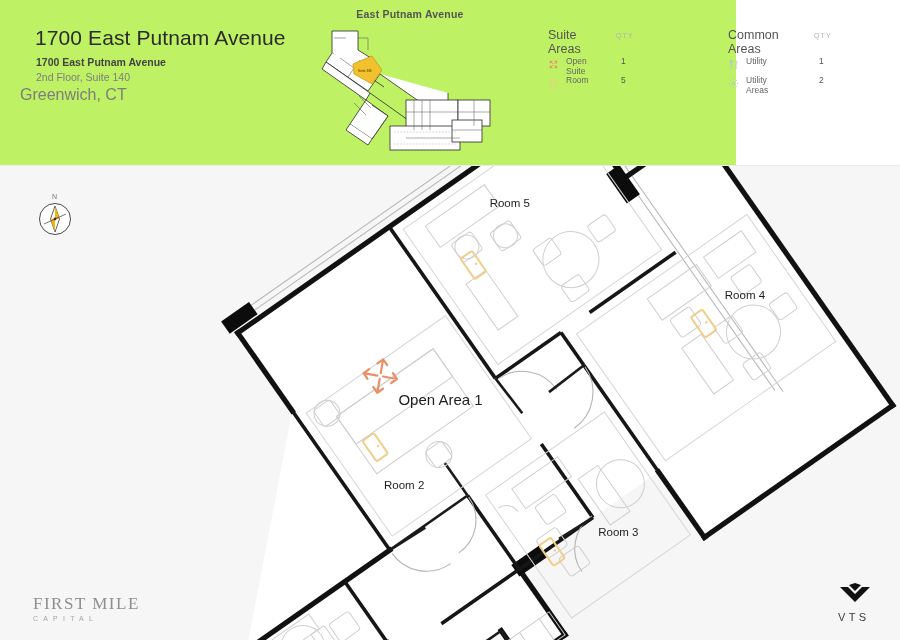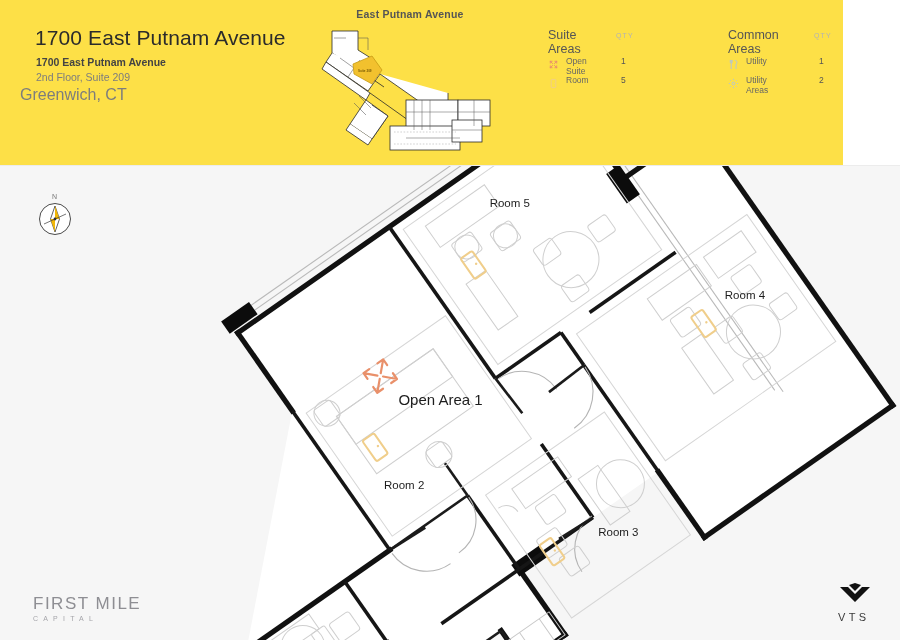--- a/index.html
+++ b/index.html
@@ -7,21 +7,21 @@
     width:900px;height:640px;
     background:#ffffff;
     font-family:"Liberation Sans", sans-serif;
     overflow:hidden;
     position:relative;
     -webkit-font-smoothing:antialiased;
   }
   #root{position:relative;width:900px;height:640px;}
 
   
-  .header{position:absolute;left:0;top:0;width:800px;height:165px;background:#fde047;padding-left:43px;}
+  .header{position:absolute;left:0;top:0;width:736px;height:165px;background:#bef264;}
   .hdr-title{position:absolute;left:35px;top:26px;font-size:21px;color:#2b2b2b;letter-spacing:.1px;font-weight:400;}
   .hdr-sub1{position:absolute;left:36px;top:56px;font-size:10.5px;font-weight:700;color:#444;}
   .hdr-sub2{position:absolute;left:36px;top:71px;font-size:10.5px;color:#7d7d7d;}
   .hdr-sub3{position:absolute;left:20px;top:86px;font-size:16px;color:#7d7d7d;}
 
   
   .minimap{position:absolute;left:310px;top:8px;width:200px;height:150px;font-weight:bold;}
   .minimap-title{position:absolute;left:0;top:0;width:200px;text-align:center;font-size:10.5px;color:#555;letter-spacing:.2px;}
 
   
@@ -46,37 +46,37 @@
 
   
   .compass{position:absolute;left:34px;top:198px;width:42px;height:42px;}
   .compass-n{position:absolute;left:52px;top:193px;font-size:7px;color:#777;}
 
   
   .planwrap{position:absolute;left:0;top:166px;width:900px;height:474px;}
 
   
   .fm-logo{position:absolute;left:33px;top:594px;width:120px;height:32px;}
-  .fm-l1{font-size:17px;letter-spacing:1.5px;color:#8e8e93;font-family:Liberation Sans, sans-serif;font-weight:400;}
+  .fm-l1{font-size:17px;letter-spacing:1.5px;color:#8e8e93;font-family:Liberation Serif, serif;font-weight:400;}
   .fm-l2{font-size:7px;letter-spacing:5.2px;color:#a5a5aa;margin-top:1px;}
   .vts-logo{position:absolute;left:838px;top:583px;width:50px;height:45px;}
   .vts-txt{font-size:11px;letter-spacing:3.4px;color:#3a3a3a;margin-top:2px;}
 
   
   .rmlabel{font-family:"Liberation Sans",sans-serif;fill:#1d1d1d;}
 </style>
 </head>
 <body>
 
 <div id="root">
 
   <div class="header">
     <div class="hdr-title">1700 East Putnam Avenue</div>
     <div class="hdr-sub1">1700 East Putnam Avenue</div>
-    <div class="hdr-sub2">2nd Floor, Suite 209</div>
+    <div class="hdr-sub2">2nd Floor, Suite 140</div>
     <div class="hdr-sub3">Greenwich, CT</div>
   </div>
 
   <div class="minimap">
     <div class="minimap-title">East Putnam Avenue</div>
     <svg width="200" height="150" viewBox="0 0 200 150">
       <g stroke="#2a2a2a" stroke-width="0.8" fill="#ffffff" stroke-linejoin="round">
 
         <path d="M22,23 L48,23 L48,42 L64,52 L55,66 L30,50 L22,45 Z"></path>
         <path d="M22,45 L16,54 L58,83 L70,66"></path>

